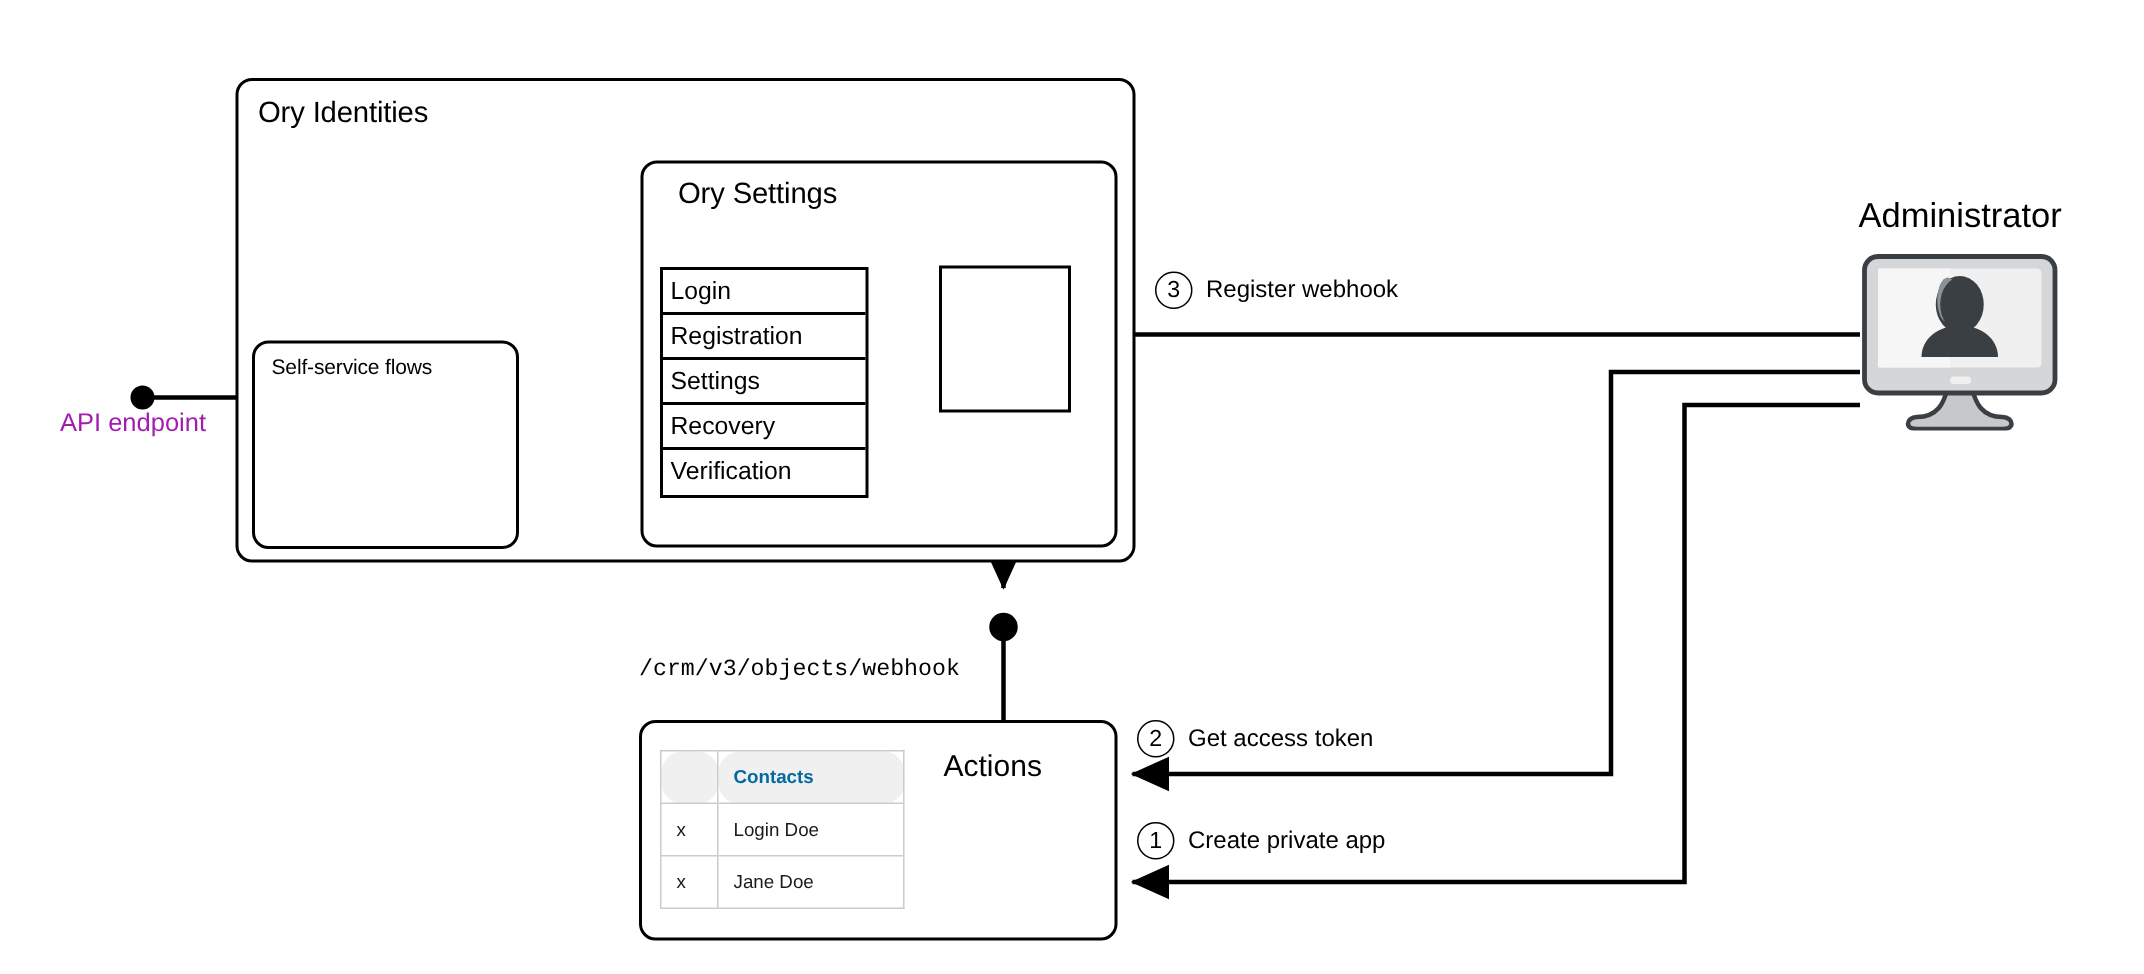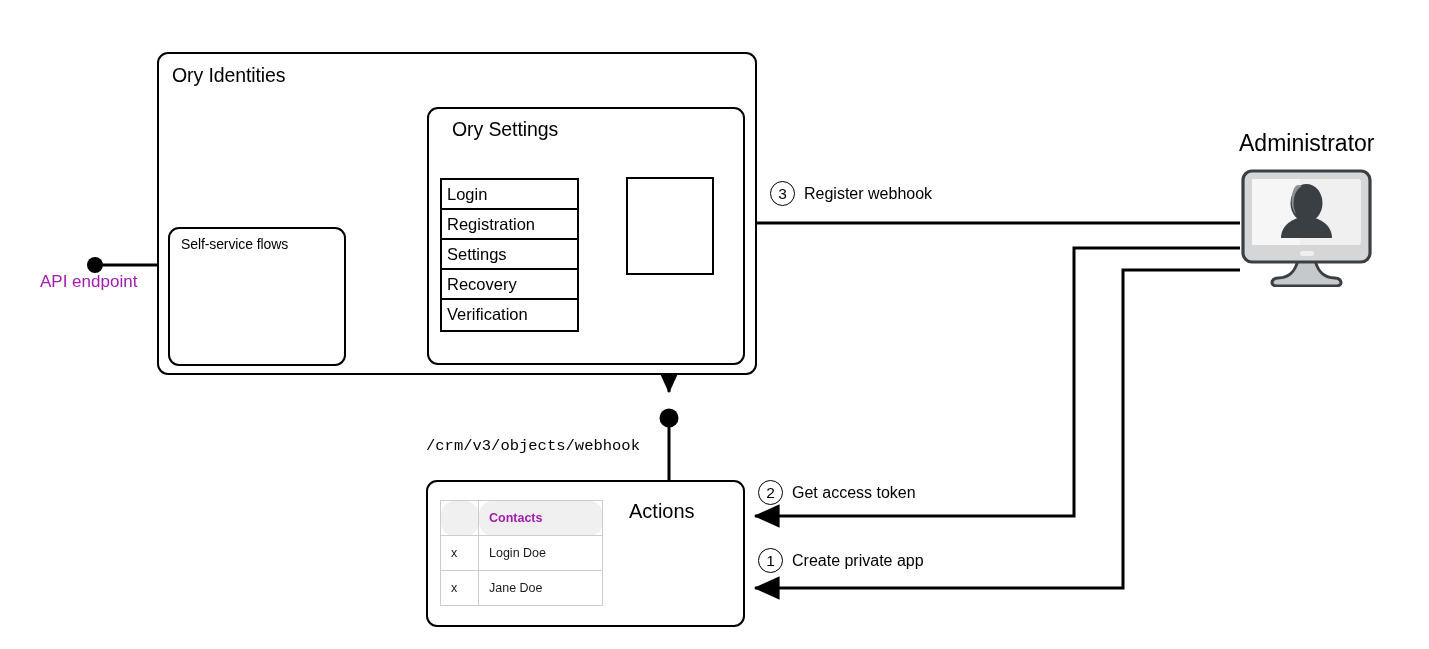--- a/index.html
+++ b/index.html
@@ -89,21 +89,21 @@
     padding: 0 10px;
     text-align: left;
     font-weight: normal;
     height: 35px;
     box-sizing: border-box;
   }
   #contacts-table thead th {
     background: #f0f0f0;
     font-weight: bold;
     font-size: 12.5px;
-    color: #a21caf;
+    color: #0369a1;
     border-radius: 14px;
   }
   #contacts-table .col-x { width: 38px; }
   #contacts-table .col-name { width: 124px; }
 
   
   .plain-label {
     position: absolute;
     font-size: 17px;
     color: #a21caf;

